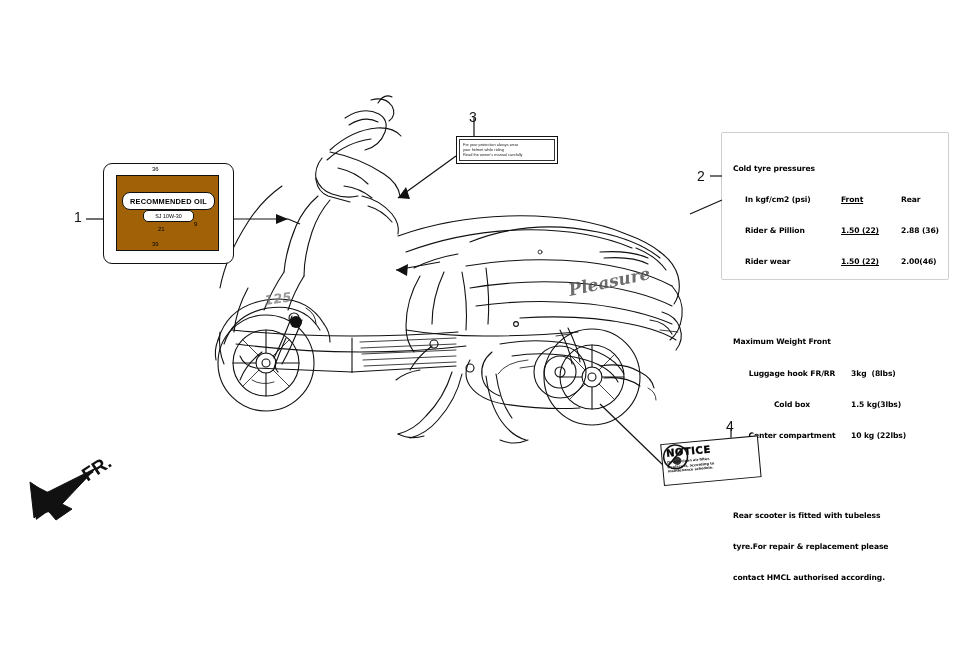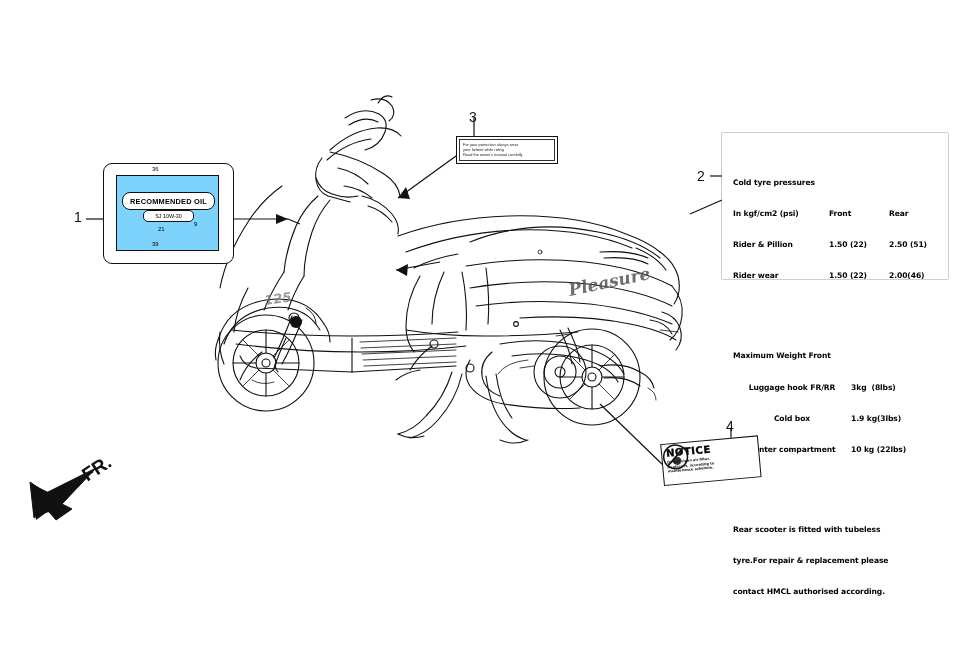--- a/index.html
+++ b/index.html
@@ -9,40 +9,40 @@
   #stage svg{position:absolute;left:0;top:0;}
 
   
   .callout{position:absolute;font-family:"Liberation Sans",sans-serif;
            font-size:14px;color:#111;line-height:1;}
 
   
   #label1{position:absolute;left:103px;top:163px;width:129px;height:99px;
           border:1.2px solid #111;border-radius:9px;background:#fff;}
   #l1inner{position:absolute;left:12px;top:11px;width:101px;height:74px;
-           border:1.3px solid #111;background:#7dd3fc;text-align:right;}
+           border:1.3px solid #111;background:#a16207;text-align:right;}
   .oilcap{position:absolute;left:5px;top:16px;width:91px;height:16px;
           border:1.4px solid #111;border-radius:8px;background:#fff;
           font-size:7.4px;letter-spacing:.2px;font-weight:600;
           display:flex;align-items:center;justify-content:center;color:#000;}
   .oilgrade{position:absolute;left:26px;top:34px;width:49px;height:10px;
             border:1.1px solid #111;border-radius:5px;background:#fff;
             font-size:5.4px;display:flex;align-items:center;justify-content:center;}
   .dimtxt{position:absolute;font-size:6px;color:#000;}
 
   
   #label2{position:absolute;left:722px;top:133px;width:226px;height:146px;
           background:#fff;}
-  #l2txt{position:absolute;left:11px;top:24px;width:208px;
+  #l2txt{position:absolute;left:11px;top:10px;width:208px;
          font-family:"DejaVu Sans",sans-serif;font-weight:bold;
          font-size:7.6px;line-height:10.4px;color:#000;
          letter-spacing:-0.1px;white-space:pre;}
   .l2row{display:block;}
-  .l2c1{display:inline-block;width:96px;}
-  .l2c2{display:inline-block;width:60px;}
+  .l2c1{display:inline-block;width:96px;margin-left:12px;}
+  .l2c2{display:inline-block;width:60px;text-decoration:underline;}
   .l2c3{display:inline-block;}
   .l2w1{display:inline-block;width:118px;text-align:center;}
   .l2gap{display:block;height:7px;}
 
   
   #label3{position:absolute;left:456px;top:136px;width:100px;height:26px;
           border:1.1px solid #111;background:#fff;}
   #label3 .inner{position:absolute;left:2px;top:2px;right:2px;bottom:2px;
                  border:.8px solid #333;padding:2px 3px;box-sizing:border-box;}
   #label3 p{margin:0;font-size:3.9px;line-height:5.1px;color:#222;
@@ -283,28 +283,28 @@
   </div>
   <div class="dimtxt" style="left:152px;top:166px;">36</div>
   <div class="dimtxt" style="left:152px;top:241px;">39</div>
   <div class="dimtxt" style="left:158px;top:226px;">21</div>
   <div class="dimtxt" style="left:194px;top:221px;">9</div>
 
   <div id="label2">
     <div id="l2txt">
       <span class="l2row">Cold tyre pressures</span>
       <span class="l2row"><span class="l2c1">In kgf/cm2 (psi)</span><span class="l2c2">Front</span><span class="l2c3">Rear</span></span>
-      <span class="l2row"><span class="l2c1">Rider &amp; Pillion</span><span class="l2c2">1.50 (22)</span><span class="l2c3">2.50 (51)</span></span>
+      <span class="l2row"><span class="l2c1">Rider &amp; Pillion</span><span class="l2c2">1.50 (22)</span><span class="l2c3">2.88 (36)</span></span>
       <span class="l2row"><span class="l2c1">Rider wear</span><span class="l2c2">1.50 (22)</span><span class="l2c3">2.00(46)</span></span>
 
       <span class="l2gap"></span>
 
       <span class="l2row">Maximum Weight Front</span>
       <span class="l2row"><span class="l2w1">Luggage hook FR/RR</span><span>3kg  (8lbs)</span></span>
-      <span class="l2row"><span class="l2w1">Cold box</span><span>1.9 kg(3lbs)</span></span>
+      <span class="l2row"><span class="l2w1">Cold box</span><span>1.5 kg(3lbs)</span></span>
       <span class="l2row"><span class="l2w1">Center compartment</span><span>10 kg (22lbs)</span></span>
 
       <span class="l2gap"></span>
 
       <span class="l2row">Rear scooter is fitted with tubeless</span>
       <span class="l2row">tyre.For repair &amp; replacement please</span>
       <span class="l2row">contact HMCL authorised according.</span>
     </div>
   </div>
 

